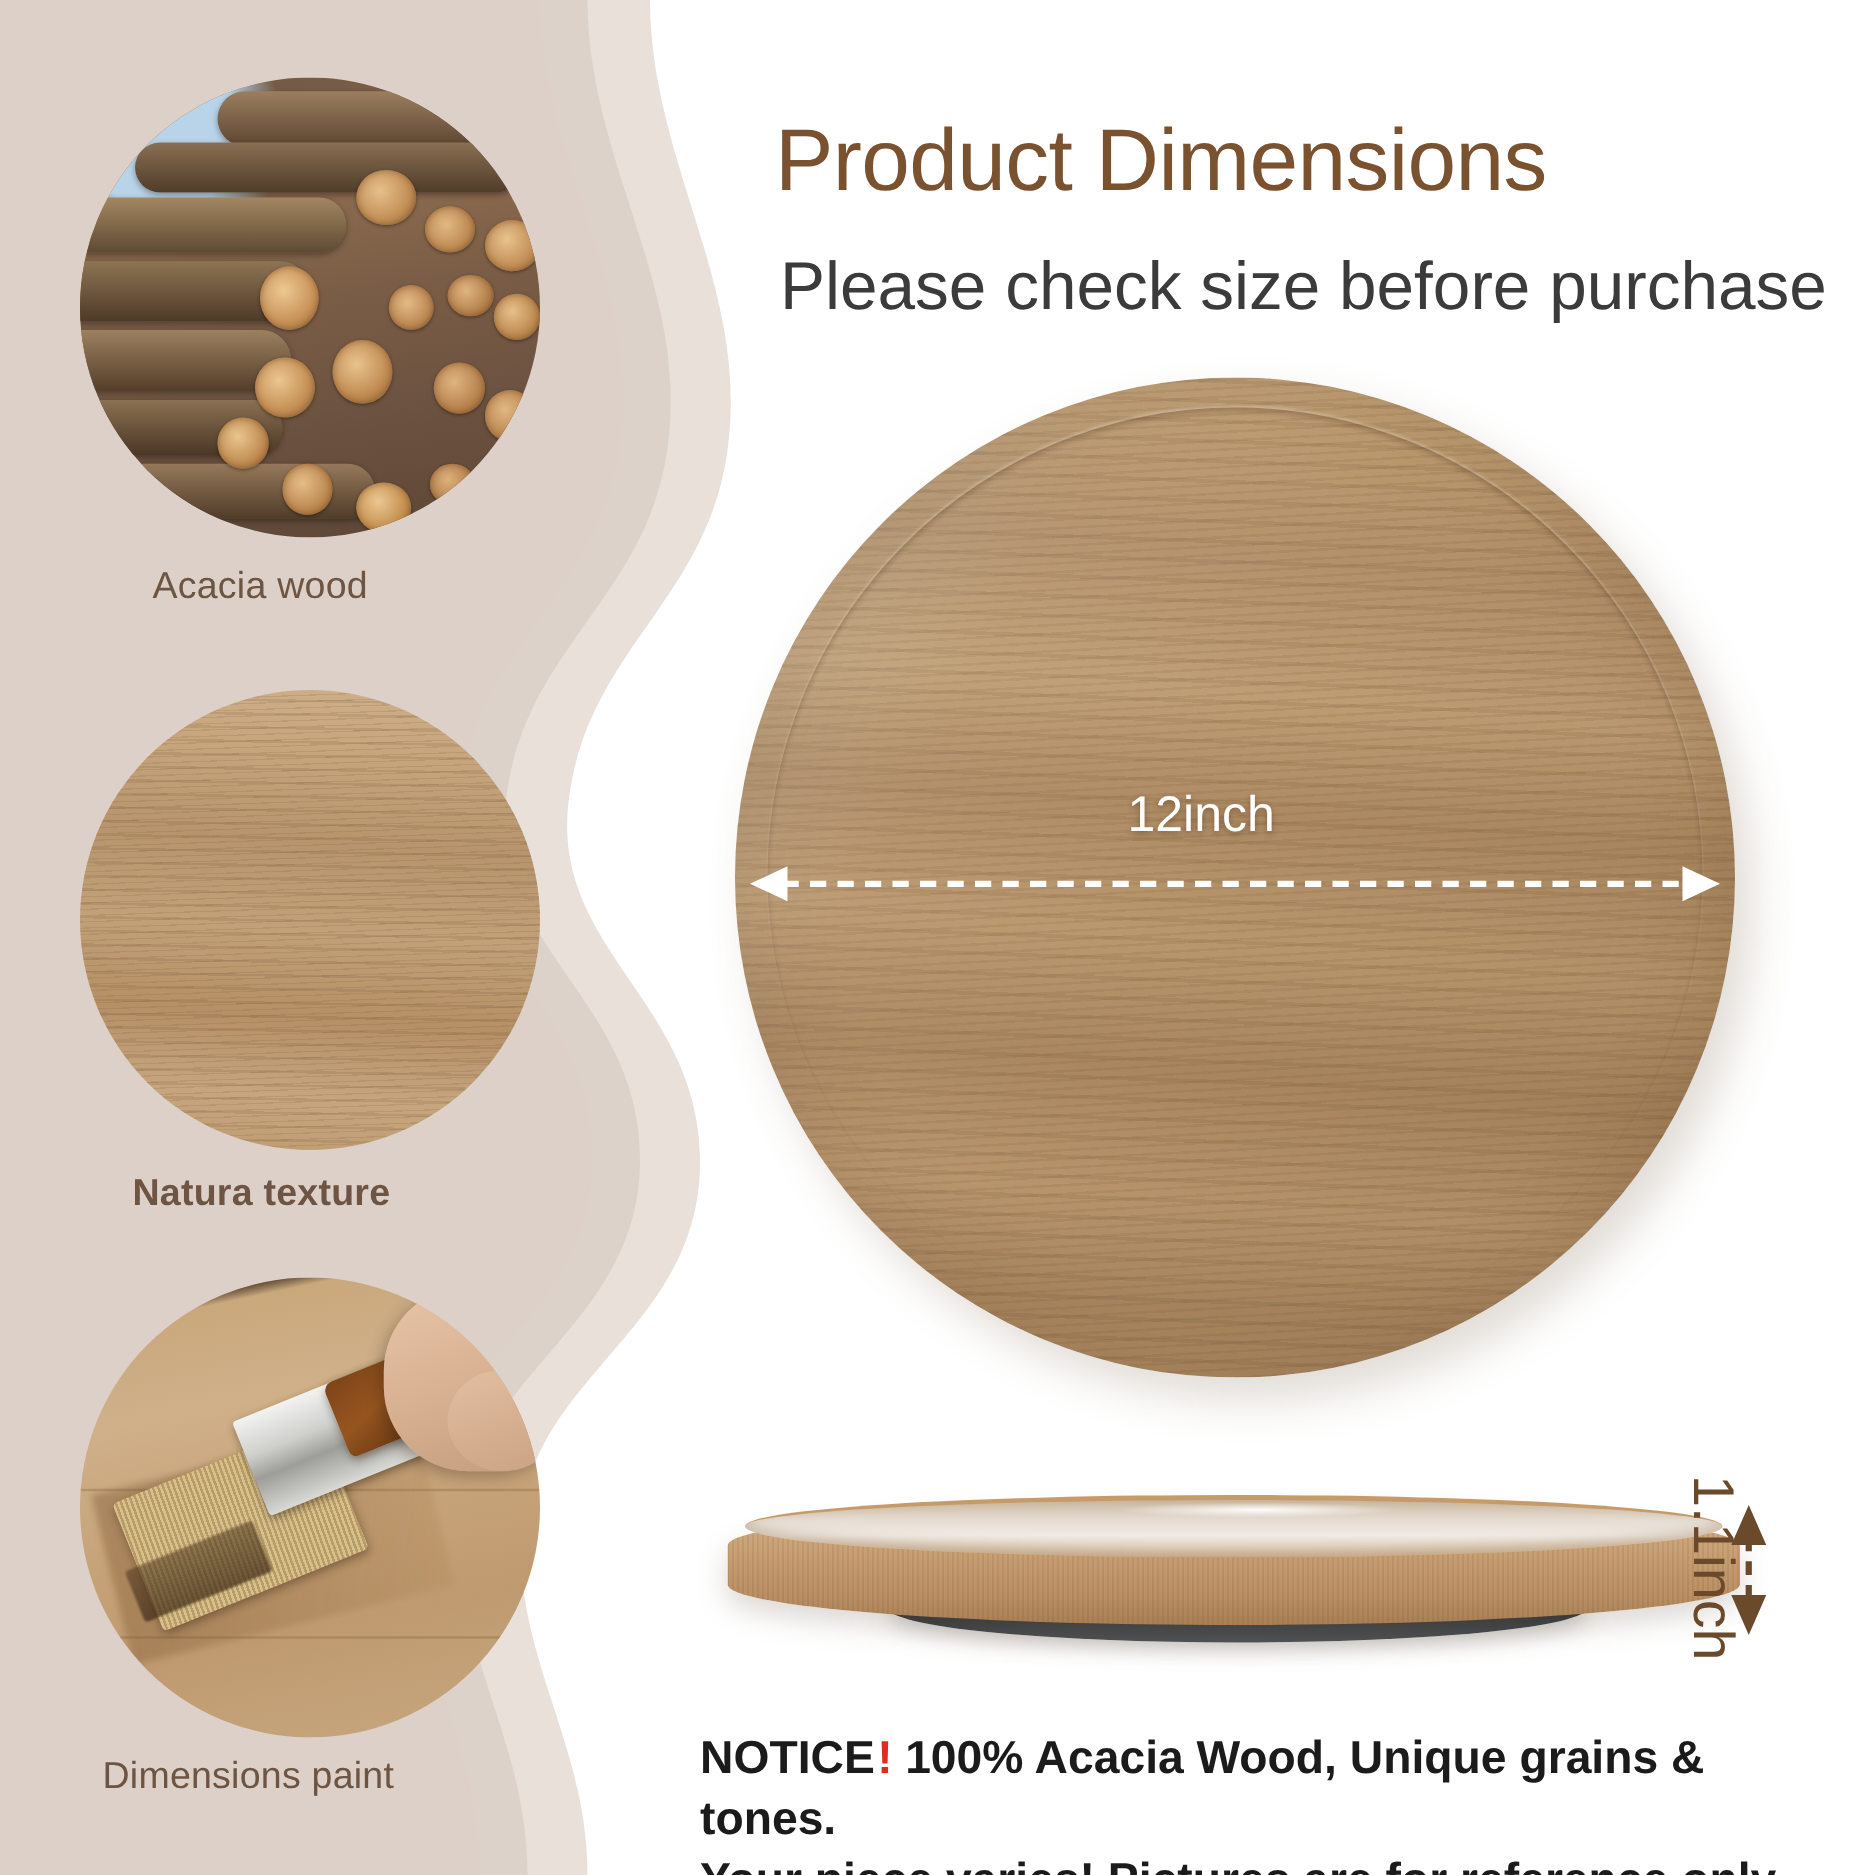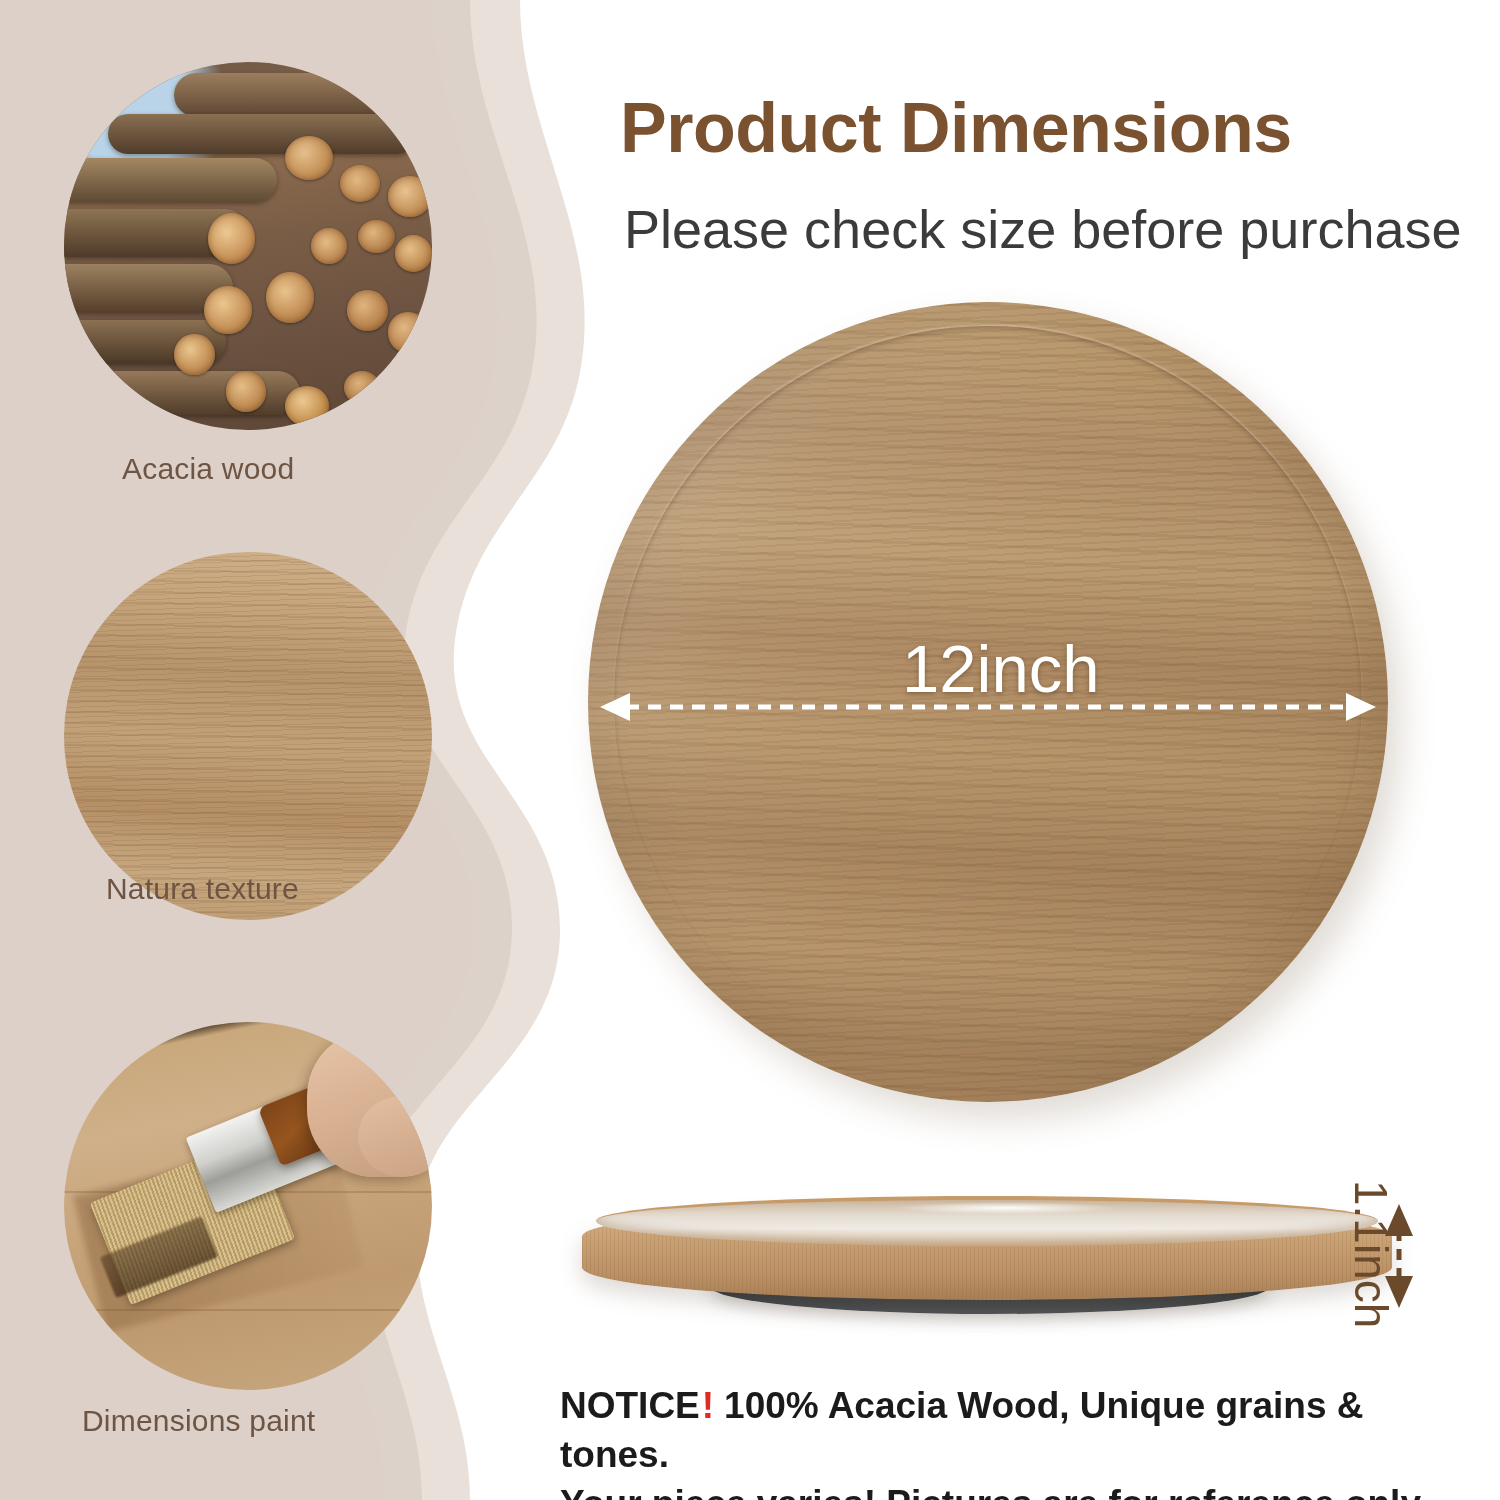--- a/index.html
+++ b/index.html
@@ -85,21 +85,21 @@
   .brush-plank {
     position: absolute; left: 0; right: 0; height: 2px;
     background: rgba(120,86,52,.28);
   }
 
   
   .title {
     position: absolute;
     left: 620px; top: 88px;
     font-size: 70px;
-    font-weight: bold;
+    font-weight: normal;
     color: #7A5230;
     letter-spacing: -0.5px;
     z-index: 5;
     text-align: center;
   }
   .subtitle {
     position: absolute;
     left: 624px; top: 198px;
     font-size: 54px;
     color: #3b3b3b;
@@ -152,21 +152,21 @@
   
   .dim-h {
     position: absolute;
     left: 600px; top: 690px;
     width: 776px; height: 34px;
     z-index: 6;
   }
   .dim-label-h {
     position: absolute;
     left: 902px; top: 630px;
-    font-size: 67px;
+    font-size: 40px;
     color: #ffffff;
     text-shadow: 0 2px 5px rgba(70,45,20,.45);
     z-index: 7;
     white-space: nowrap;
   }
 
   
   .tray-side-wrap {
     position: absolute;
     left: 582px; top: 1196px;
@@ -306,21 +306,21 @@
       <div class="logend" style="left:44%;top:84%;width:11%;height:11%;background:radial-gradient(circle at 40% 38%,#e5bd88,#bc884f 62%,#875d33);"></div>
       <div class="logend" style="left:60%;top:88%;width:12%;height:11%;background:radial-gradient(circle at 40% 38%,#ebc891,#c4904f 60%,#8c6137);"></div>
       <div class="logend" style="left:76%;top:84%;width:10%;height:9%;background:radial-gradient(circle at 40% 38%,#dcb17c,#b37f4a 62%,#80572e);"></div>
     </div>
   </div>
   <div class="feature-label" style="left:122px; top:452px;">Acacia wood</div>
 
   <div class="feature-circle" style="left:64px; top:552px; width:368px; height:368px;">
     <div class="grain-bg"></div>
   </div>
-  <div class="feature-label" style="left:106px; top:872px;">Natura texture</div>
+  <div class="feature-label" style="left:106px; top:938px;font-weight:bold;">Natura texture</div>
 
   <div class="feature-circle" style="left:64px; top:1022px; width:368px; height:368px;">
     <div class="brush-bg">
       <div class="brush-plank" style="top:46%;"></div>
       <div class="brush-plank" style="top:78%;"></div>
 
       <div style="position:absolute;left:6%;top:38%;width:72%;height:38%;
                   background:linear-gradient(110deg,rgba(120,82,44,.40),rgba(150,104,58,.12));
                   transform:rotate(-14deg);filter:blur(3px);"></div>
 

